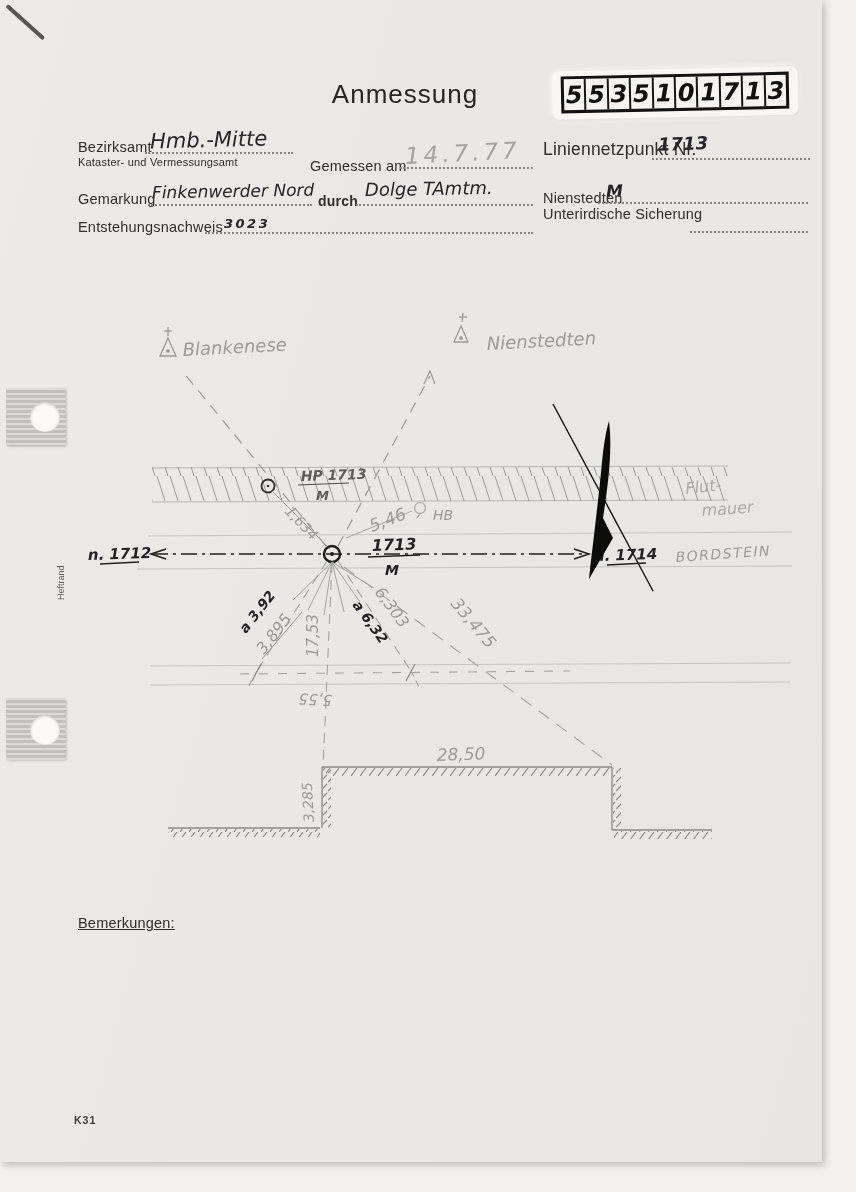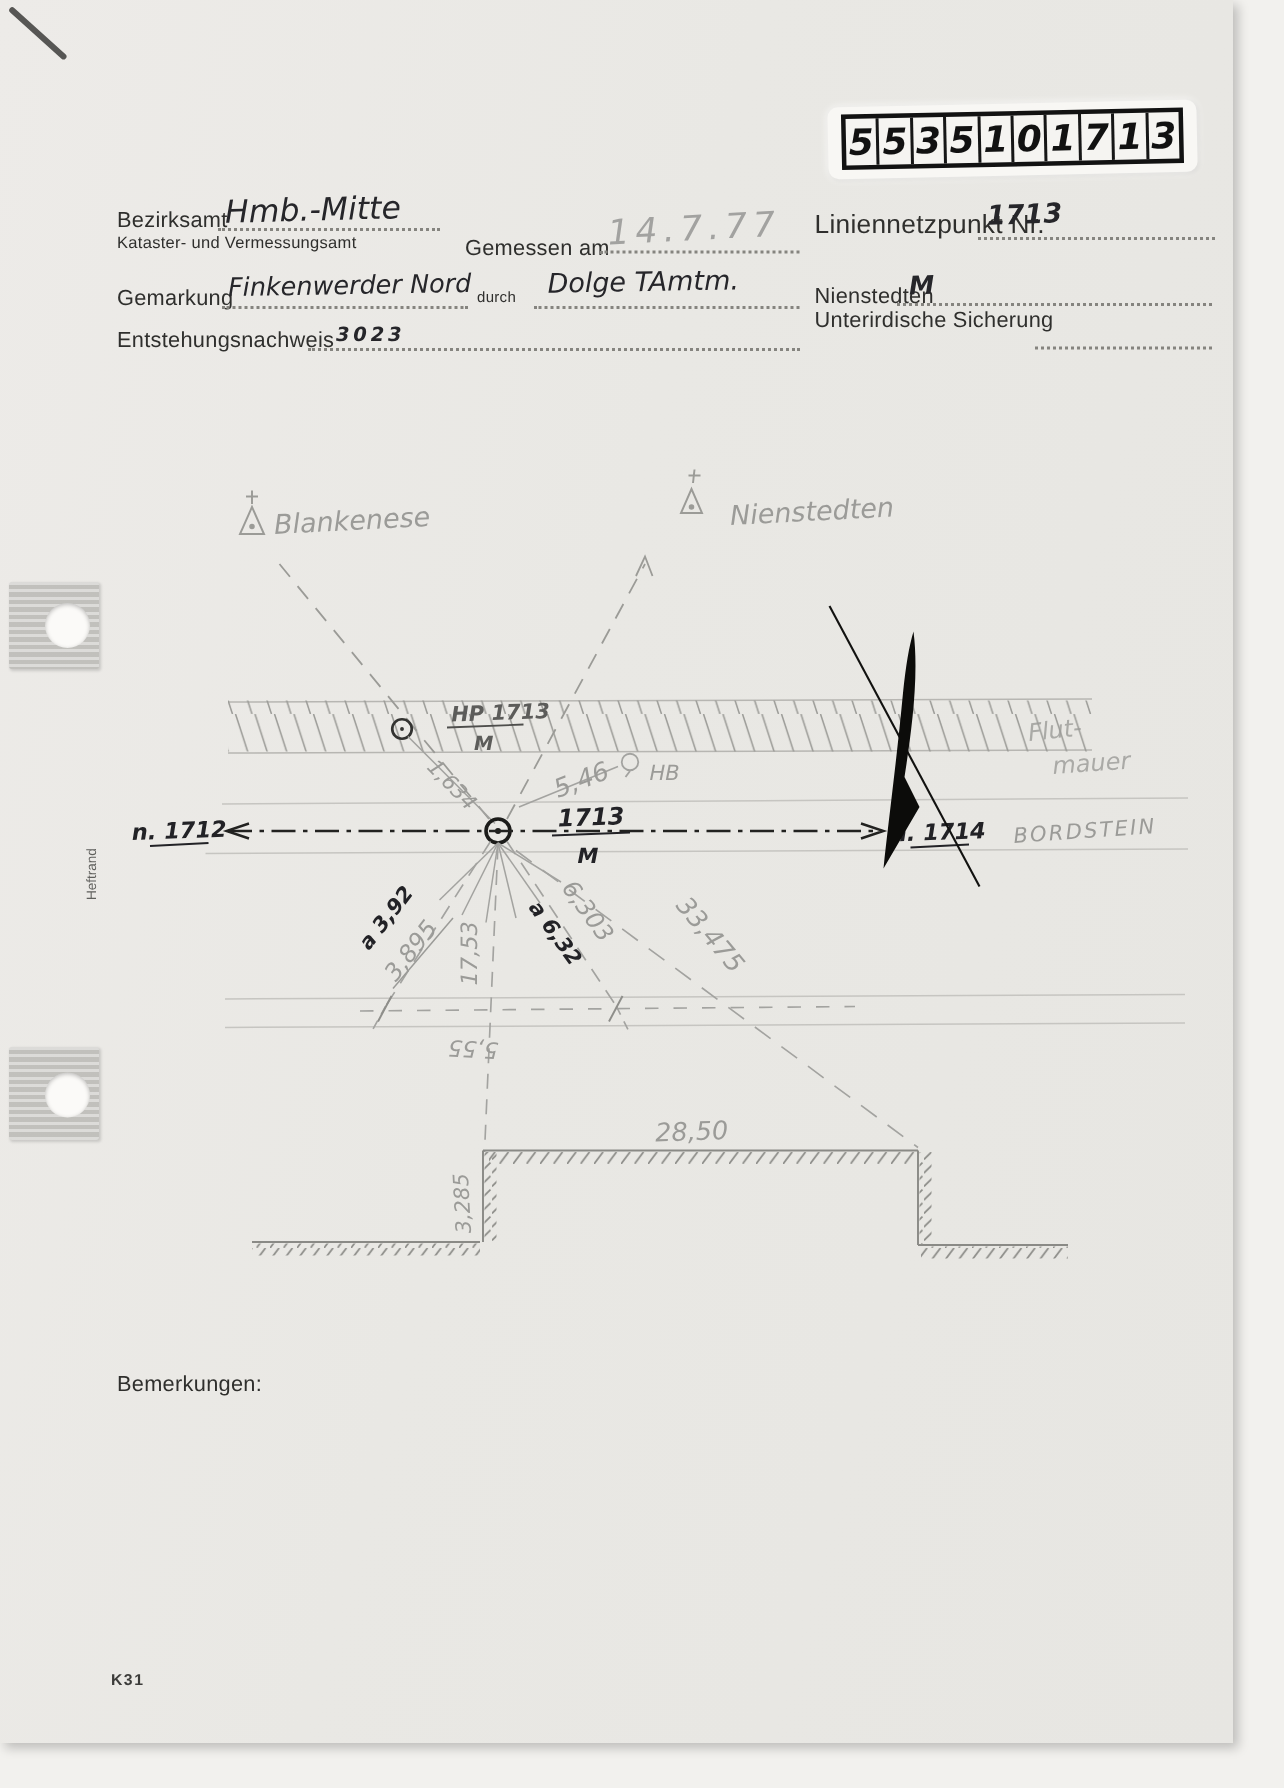--- a/index.html
+++ b/index.html
@@ -39,20 +39,21 @@
   .t-pencil-dk{fill:#5c5c5a;font-style:italic;}
   .t-ink{fill:#222226;font-style:italic;font-weight:600;}
 </style>
 </head>
 <body>
 
 <div class="page">
 
   <div class="abs" style="left:8px;top:4px;width:50px;height:4px;background:#3c3c3a;transform:rotate(42deg);transform-origin:left top;border-radius:2px;opacity:.85;"></div>
 
+  <div class="abs doc-title print">Anmessung</div>
 
   <div class="abs stamp">
     <div class="stamp-frame">
       <div class="stamp-cell">5</div>
       <div class="stamp-cell">5</div>
       <div class="stamp-cell">3</div>
       <div class="stamp-cell">5</div>
       <div class="stamp-cell">1</div>
       <div class="stamp-cell">0</div>
       <div class="stamp-cell">1</div>
@@ -68,21 +69,21 @@
   <div class="abs print" style="left:78px;top:156px;font-size:11px;">Kataster- und Vermessungsamt</div>
 
   <div class="abs print" style="left:310px;top:158px;font-size:14.5px;">Gemessen am</div>
   <div class="abs hand-pencil" style="left:405px;top:140px;font-size:23px;letter-spacing:4px;transform:rotate(-3deg);">14.7.77</div>
   <div class="abs dotline" style="left:400px;top:167px;width:133px;"></div>
 
   <div class="abs print" style="left:78px;top:191px;font-size:14.5px;">Gemarkung</div>
   <div class="abs hand-ink" style="left:152px;top:181px;font-size:17px;transform:rotate(-1deg);">Finkenwerder Nord</div>
   <div class="abs dotline" style="left:148px;top:204px;width:164px;"></div>
 
-  <div class="abs print" style="left:318px;top:193px;font-size:10px;">durch</div>
+  <div class="abs print" style="left:318px;top:193px;font-size:14px;font-weight:bold;">durch</div>
   <div class="abs hand-ink" style="left:365px;top:178px;font-size:18px;transform:rotate(-1deg);">Dolge TAmtm.</div>
   <div class="abs dotline" style="left:356px;top:204px;width:177px;"></div>
 
   <div class="abs print" style="left:78px;top:219px;font-size:14.5px;">Entstehungsnachweis</div>
   <div class="abs hand-ink" style="left:224px;top:216px;font-size:13px;letter-spacing:2.5px;font-weight:600;">3023</div>
   <div class="abs dotline" style="left:205px;top:232px;width:328px;"></div>
 
   <div class="abs print" style="left:543px;top:139px;font-size:17.5px;">Liniennetzpunkt Nr.</div>
   <div class="abs hand-ink" style="left:658px;top:133px;font-size:18px;font-weight:600;transform:rotate(-2deg);">1713</div>
   <div class="abs dotline" style="left:652px;top:158px;width:158px;"></div>
@@ -236,16 +237,16 @@
     <text x="314" y="822" font-size="14" class="t-pencil" transform="rotate(-93 314 822)">3,285</text>
 
     <g>
       <line x1="553" y1="404" x2="653" y2="591" stroke="#121210" stroke-width="1.4"></line>
       <path d="M609 421 C 613 452, 607 492, 603 518 L 613 538 L 589 579 C 592 550, 598 505, 602 462 C 604 443, 606 431, 609 421 Z" fill="#0c0c0a"></path>
     </g>
 
     <text x="64" y="600" font-size="9" fill="#5f5f5c" transform="rotate(-90 64 600)" style="font-family:'Liberation Sans',sans-serif;font-style:normal;">Heftrand</text>
   </svg>
 
-  <div class="abs print" style="left:78px;top:915px;font-size:14.5px;">Bemerkungen:</div>
+  <div class="abs print" style="left:78px;top:915px;font-size:14.5px;text-decoration:underline;">Bemerkungen:</div>
 
   <div class="abs print" style="left:74px;top:1114px;font-size:10.5px;font-weight:600;letter-spacing:1px;color:#3c3c3a;">K31</div>
 </div>
 
 </body></html>

